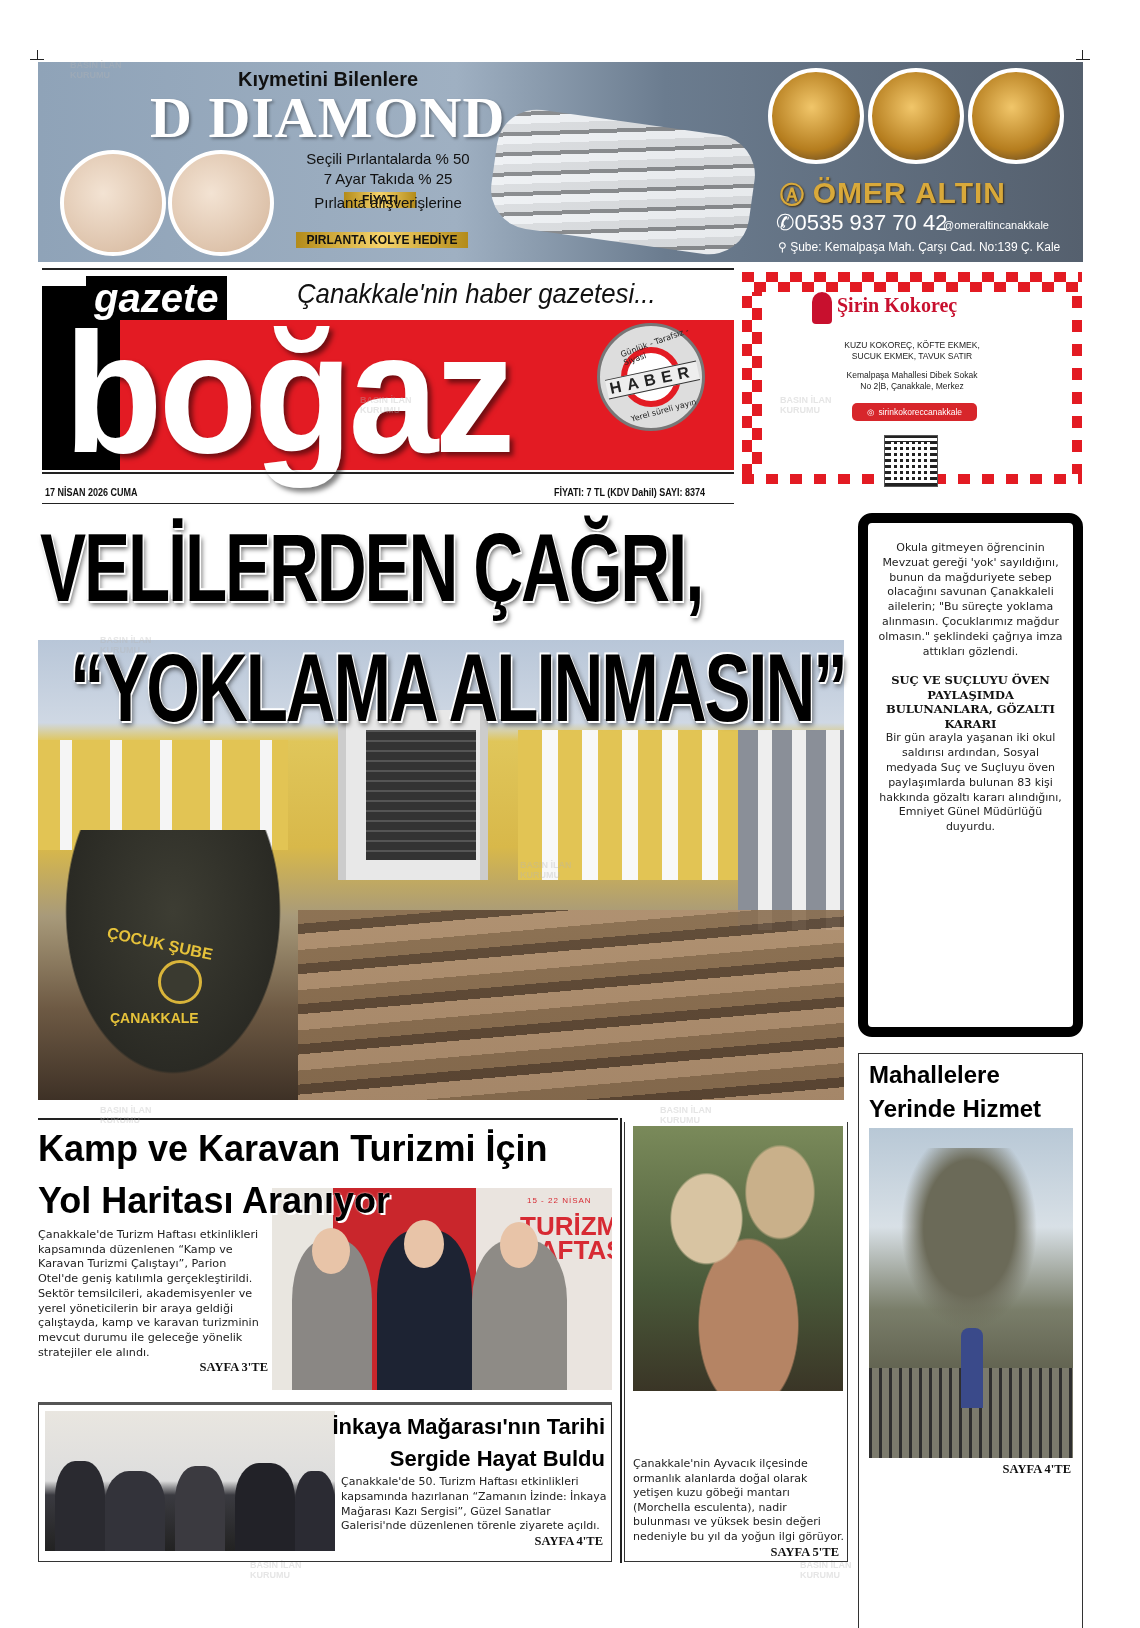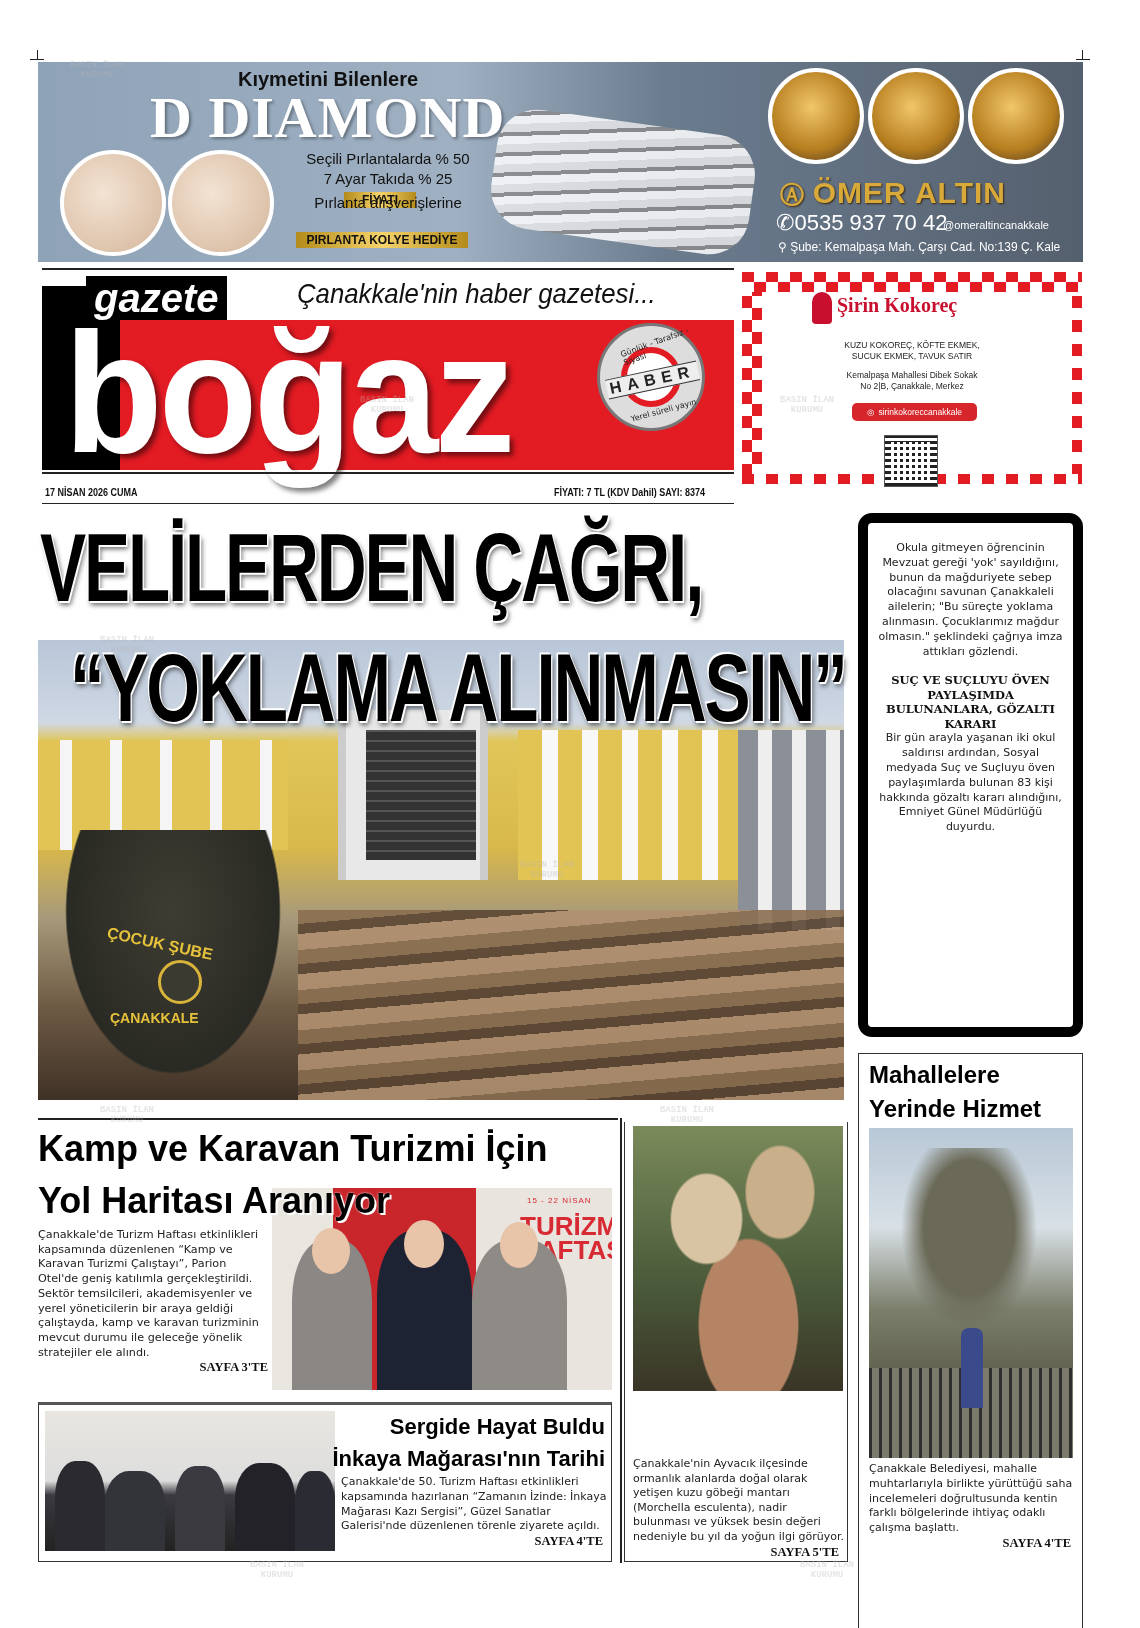--- a/index.html
+++ b/index.html
@@ -108,21 +108,21 @@
   .mush-title { position: absolute; left: 8px; top: 278px; font-family: "Liberation Sans", sans-serif; font-weight: bold; font-size: 19px; line-height: 27px; color: #000; white-space: nowrap; }
   .mush-body { position: absolute; left: 8px; top: 335px; width: 214px; font-family: "DejaVu Sans", sans-serif; font-size: 11px; line-height: 14.6px; color: #222; }
 
   
   .mah-box { left: 858px; top: 1053px; width: 225px; height: 608px; border: 1px solid #333; }
   .mah-title { position: absolute; left: 10px; top: 4px; font-family: "Liberation Sans", sans-serif; font-weight: bold; font-size: 24px; line-height: 34px; color: #000; }
   .mah-photo { position: absolute; left: 10px; top: 74px; width: 204px; height: 330px; background: linear-gradient(180deg, #b8c8d6 0%, #d8e0e6 30%, #7a7e6a 55%, #5a5a48 80%, #3e3a30 100%); overflow: hidden; }
   .mah-body { position: absolute; left: 10px; top: 408px; width: 212px; font-family: "DejaVu Sans", sans-serif; font-size: 11px; line-height: 14.8px; color: #222; }
 
   
-  .wm { position: absolute; font-family: Liberation Mono, monospace; font-weight: bold; font-size: 9px; color: rgba(180,180,180,0.35); text-align: center; line-height: 10px; pointer-events: none; z-index: 10; }
+  .wm { position: absolute; font-family: Liberation Sans, sans-serif; font-weight: bold; font-size: 9px; color: rgba(180,180,180,0.35); text-align: left; line-height: 10px; pointer-events: none; z-index: 10; }
 </style>
 </head>
 <body>
 
 <div class="crop" style="left:37px;top:50px;width:1px;height:10px;"></div>
 <div class="crop" style="left:30px;top:59px;width:14px;height:1px;"></div>
 <div class="crop" style="left:1082px;top:50px;width:1px;height:10px;"></div>
 <div class="crop" style="left:1076px;top:59px;width:14px;height:1px;"></div>
 
 <div class="abs ad-banner">
@@ -224,22 +224,22 @@
 
 <div class="abs ink-box">
   <div class="ink-photo">
     <div class="person" style="left:10px;width:50px;height:90px;background:#2a2a30;"></div>
     <div class="person" style="left:60px;width:60px;height:80px;background:#33333a;"></div>
     <div class="person" style="left:130px;width:50px;height:85px;background:#3b3a40;"></div>
     <div class="person" style="left:190px;width:60px;height:88px;background:#222228;"></div>
     <div class="person" style="left:250px;width:40px;height:80px;background:#2b2b33;"></div>
   </div>
   <div class="ink-title">
+    <div>İnkaya Mağarası'nın Tarihi</div>
     <div>Sergide Hayat Buldu</div>
-    <div>İnkaya Mağarası'nın Tarihi</div>
   </div>
   <div class="ink-body">
     <span>Çanakkale'de 50. Turizm Haftası etkinlikleri kapsamında hazırlanan “Zamanın İzinde: İnkaya Mağarası Kazı Sergisi”, Güzel Sanatlar Galerisi'nde düzenlenen törenle ziyarete açıldı.</span>
     <span class="sayfa" style="float:right;margin-right:8px;">SAYFA 4'TE</span>
   </div>
 </div>
 
 <div class="abs mush-box">
   <div class="mush-photo"></div>
   <div class="mush-body">
@@ -252,21 +252,20 @@
   <div class="mah-title">
     <div>Mahallelere</div>
     <div>Yerinde Hizmet</div>
   </div>
   <div class="mah-photo">
     <div style="position:absolute;left:20px;top:20px;width:160px;height:200px;background:radial-gradient(ellipse at 50% 40%, #6b6a58 0 40%, transparent 60%);"></div>
     <div style="position:absolute;left:0;bottom:0;width:204px;height:90px;background:repeating-linear-gradient(90deg,#2e2e2e 0 3px,#7b7a6c 3px 10px);"></div>
     <div style="position:absolute;left:92px;top:200px;width:22px;height:80px;background:#3a4a8a;border-radius:8px 8px 0 0;"></div>
   </div>
   <div class="mah-body">
-    <span>Çanakkale Belediyesi, mahalle muhtarlarıyla birlikte yürüttüğü saha incelemeleri doğrultusunda kentin farklı bölgelerinde ihtiyaç odaklı çalışma başlattı.</span>
     <div style="text-align:right;margin-right:10px;"><span class="sayfa">SAYFA 4'TE</span></div>
   </div>
 </div>
 
 <div class="wm" style="left:70px;top:60px;">
     <div>BASIN İLAN</div>
     <div>KURUMU</div>
   </div>
 <div class="wm" style="left:360px;top:395px;">
     <div>BASIN İLAN</div>

